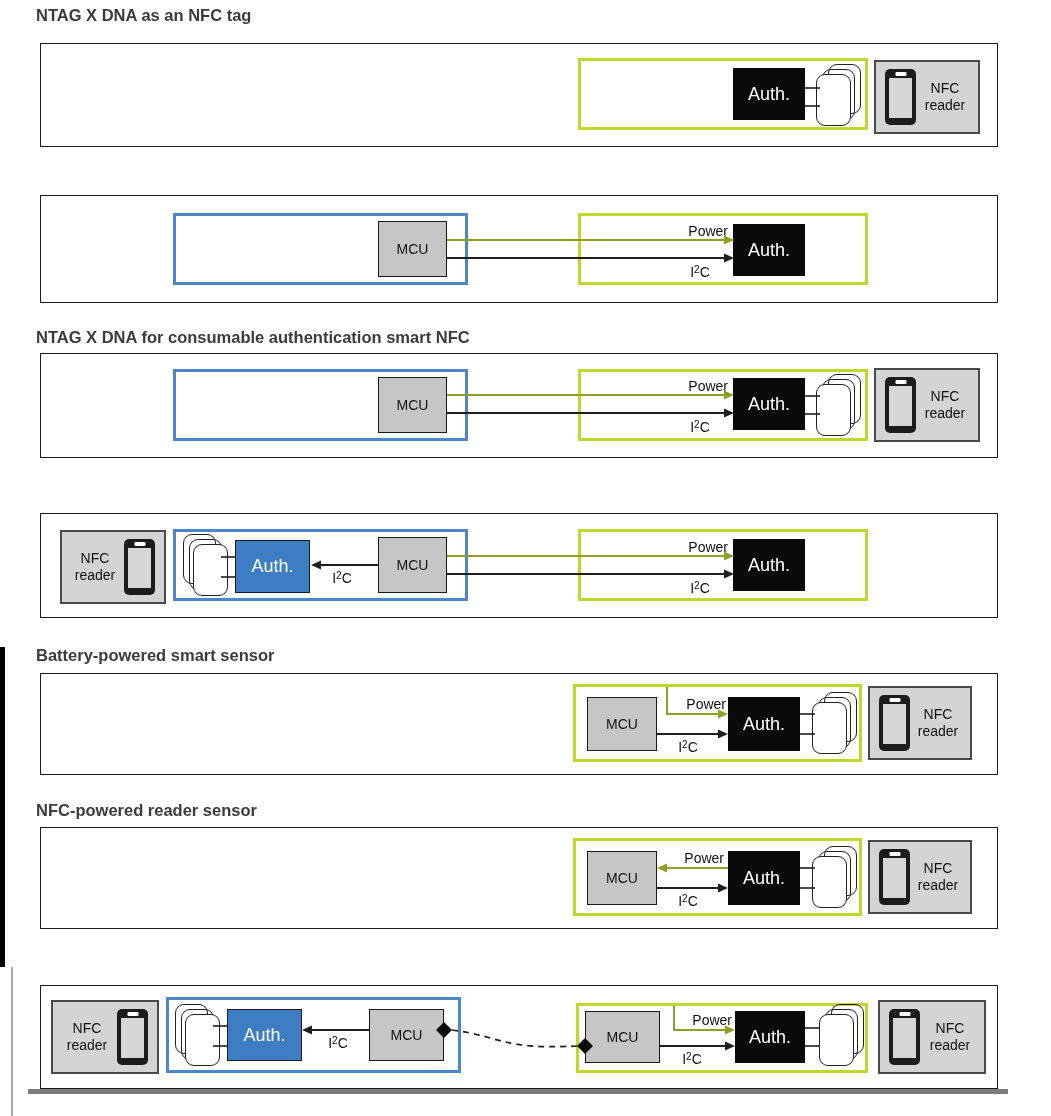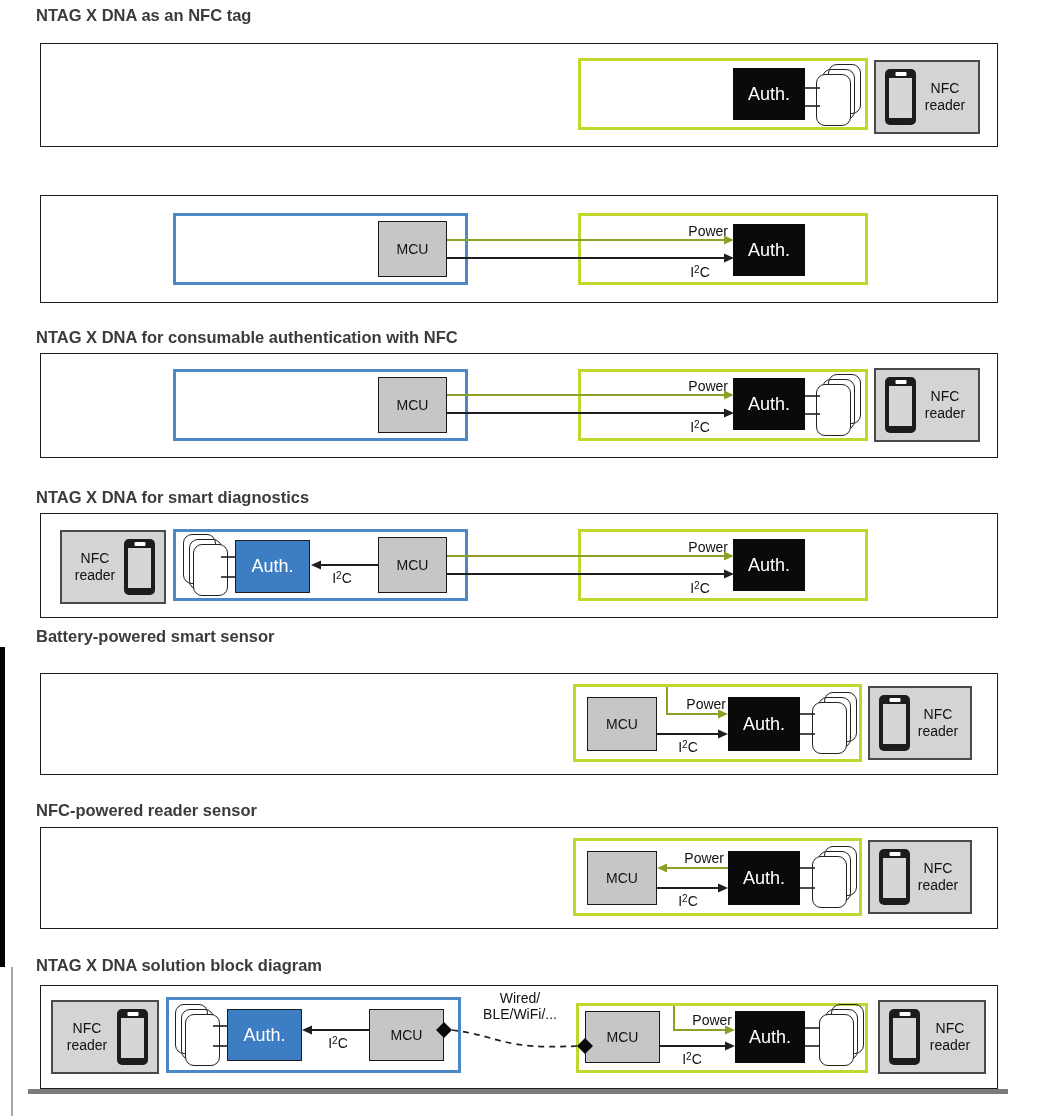--- a/index.html
+++ b/index.html
@@ -63,42 +63,41 @@
   </div>
 
   <div class="obox" style="left:40px;top:195px;width:958px;height:108px;"></div>
   <div class="module blue" style="left:173px;top:213px;width:295px;height:72px;"></div>
   <div class="blockbox mcu" style="left:378px;top:221px;width:69px;height:56px;">MCU</div>
   <div class="module" style="left:578px;top:213px;width:290px;height:72px;"></div>
   <div class="blockbox auth" style="left:733px;top:224px;width:72px;height:52px;">Auth.</div>
   <div class="lbl rt" style="left:650px;top:223px;width:78px;">Power</div>
   <div class="lbl ctr" style="left:680px;top:262px;width:40px;"><span>I</span><sup>2</sup><span>C</span></div>
 
-  <div class="sec-title" style="top:328px;">NTAG X DNA for consumable authentication with NFC</div>
+  <div class="sec-title" style="top:328px;">NTAG X DNA for consumable authentication smart NFC</div>
   <div class="obox" style="left:40px;top:353px;width:958px;height:105px;"></div>
   <div class="module blue" style="left:173px;top:369px;width:295px;height:72px;"></div>
   <div class="blockbox mcu" style="left:378px;top:377px;width:69px;height:56px;">MCU</div>
   <div class="module" style="left:578px;top:369px;width:290px;height:72px;"></div>
   <div class="blockbox auth" style="left:733px;top:378px;width:72px;height:52px;">Auth.</div>
   <div class="lbl rt" style="left:650px;top:378px;width:78px;">Power</div>
   <div class="lbl ctr" style="left:680px;top:417px;width:40px;"><span>I</span><sup>2</sup><span>C</span></div>
   <div class="ant" style="left:816px;top:374px;">
       <i class="c c3"></i>
       <i class="c c2"></i>
       <i class="c c1"></i>
     </div>
   <div class="reader" style="left:874px;top:368px;width:106px;height:74px;">
     <div class="phone">
         <div class="speaker"></div>
         <div class="screen"></div>
       </div>
     <div class="rlabel">NFC reader</div>
   </div>
 
-  <div class="sec-title" style="top:488px;">NTAG X DNA for smart diagnostics</div>
   <div class="obox" style="left:40px;top:513px;width:958px;height:105px;"></div>
   <div class="reader rev" style="left:60px;top:530px;width:106px;height:74px;">
     <div class="phone">
         <div class="speaker"></div>
         <div class="screen"></div>
       </div>
     <div class="rlabel">NFC reader</div>
   </div>
   <div class="module blue" style="left:173px;top:529px;width:295px;height:72px;"></div>
   <div class="ant mirror" style="left:180px;top:534px;">
@@ -107,21 +106,21 @@
       <i class="c c1"></i>
     </div>
   <div class="blockbox auth bluefill" style="left:235px;top:540px;width:75px;height:53px;">Auth.</div>
   <div class="lbl ctr" style="left:322px;top:568px;width:40px;"><span>I</span><sup>2</sup><span>C</span></div>
   <div class="blockbox mcu" style="left:378px;top:537px;width:69px;height:56px;">MCU</div>
   <div class="module" style="left:578px;top:529px;width:290px;height:72px;"></div>
   <div class="blockbox auth" style="left:733px;top:539px;width:72px;height:52px;">Auth.</div>
   <div class="lbl rt" style="left:650px;top:539px;width:78px;">Power</div>
   <div class="lbl ctr" style="left:680px;top:578px;width:40px;"><span>I</span><sup>2</sup><span>C</span></div>
 
-  <div class="sec-title" style="top:627px;">Battery-powered smart sensor</div>
+  <div class="sec-title" style="top:646px;">Battery-powered smart sensor</div>
   <div class="obox" style="left:40px;top:673px;width:958px;height:102px;"></div>
   <div class="module" style="left:573px;top:684px;width:289px;height:78px;"></div>
   <div class="blockbox mcu" style="left:587px;top:697px;width:70px;height:54px;">MCU</div>
   <div class="blockbox auth" style="left:728px;top:697px;width:72px;height:54px;">Auth.</div>
   <div class="lbl rt" style="left:664px;top:696px;width:62px;">Power</div>
   <div class="lbl ctr" style="left:668px;top:737px;width:40px;"><span>I</span><sup>2</sup><span>C</span></div>
   <div class="ant" style="left:812px;top:692px;">
       <i class="c c3"></i>
       <i class="c c2"></i>
       <i class="c c1"></i>
@@ -147,42 +146,37 @@
       <i class="c c1"></i>
     </div>
   <div class="reader" style="left:868px;top:840px;width:104px;height:74px;">
     <div class="phone">
         <div class="speaker"></div>
         <div class="screen"></div>
       </div>
     <div class="rlabel">NFC reader</div>
   </div>
 
-  <div class="sec-title" style="top:956px;">NTAG X DNA solution block diagram</div>
   <div class="obox" style="left:40px;top:985px;width:958px;height:104px;"></div>
   <div class="reader rev" style="left:51px;top:1000px;width:108px;height:74px;">
     <div class="phone">
         <div class="speaker"></div>
         <div class="screen"></div>
       </div>
     <div class="rlabel">NFC reader</div>
   </div>
   <div class="module blue" style="left:166px;top:997px;width:295px;height:76px;"></div>
   <div class="ant mirror" style="left:172px;top:1004px;">
       <i class="c c3"></i>
       <i class="c c2"></i>
       <i class="c c1"></i>
     </div>
   <div class="blockbox auth bluefill" style="left:227px;top:1009px;width:75px;height:52px;">Auth.</div>
   <div class="lbl ctr" style="left:318px;top:1033px;width:40px;"><span>I</span><sup>2</sup><span>C</span></div>
   <div class="blockbox mcu" style="left:369px;top:1009px;width:75px;height:52px;">MCU</div>
-  <div class="lbl ctr" style="left:440px;top:990px;width:160px;">
-    <div>Wired/</div>
-    <div>BLE/WiFi/...</div>
-  </div>
   <div class="module" style="left:576px;top:1003px;width:292px;height:70px;"></div>
   <div class="blockbox mcu" style="left:585px;top:1011px;width:75px;height:52px;">MCU</div>
   <div class="blockbox auth" style="left:735px;top:1011px;width:70px;height:52px;">Auth.</div>
   <div class="lbl rt" style="left:670px;top:1012px;width:62px;">Power</div>
   <div class="lbl ctr" style="left:672px;top:1049px;width:40px;"><span>I</span><sup>2</sup><span>C</span></div>
   <div class="ant" style="left:819px;top:1004px;">
       <i class="c c3"></i>
       <i class="c c2"></i>
       <i class="c c1"></i>
     </div>

